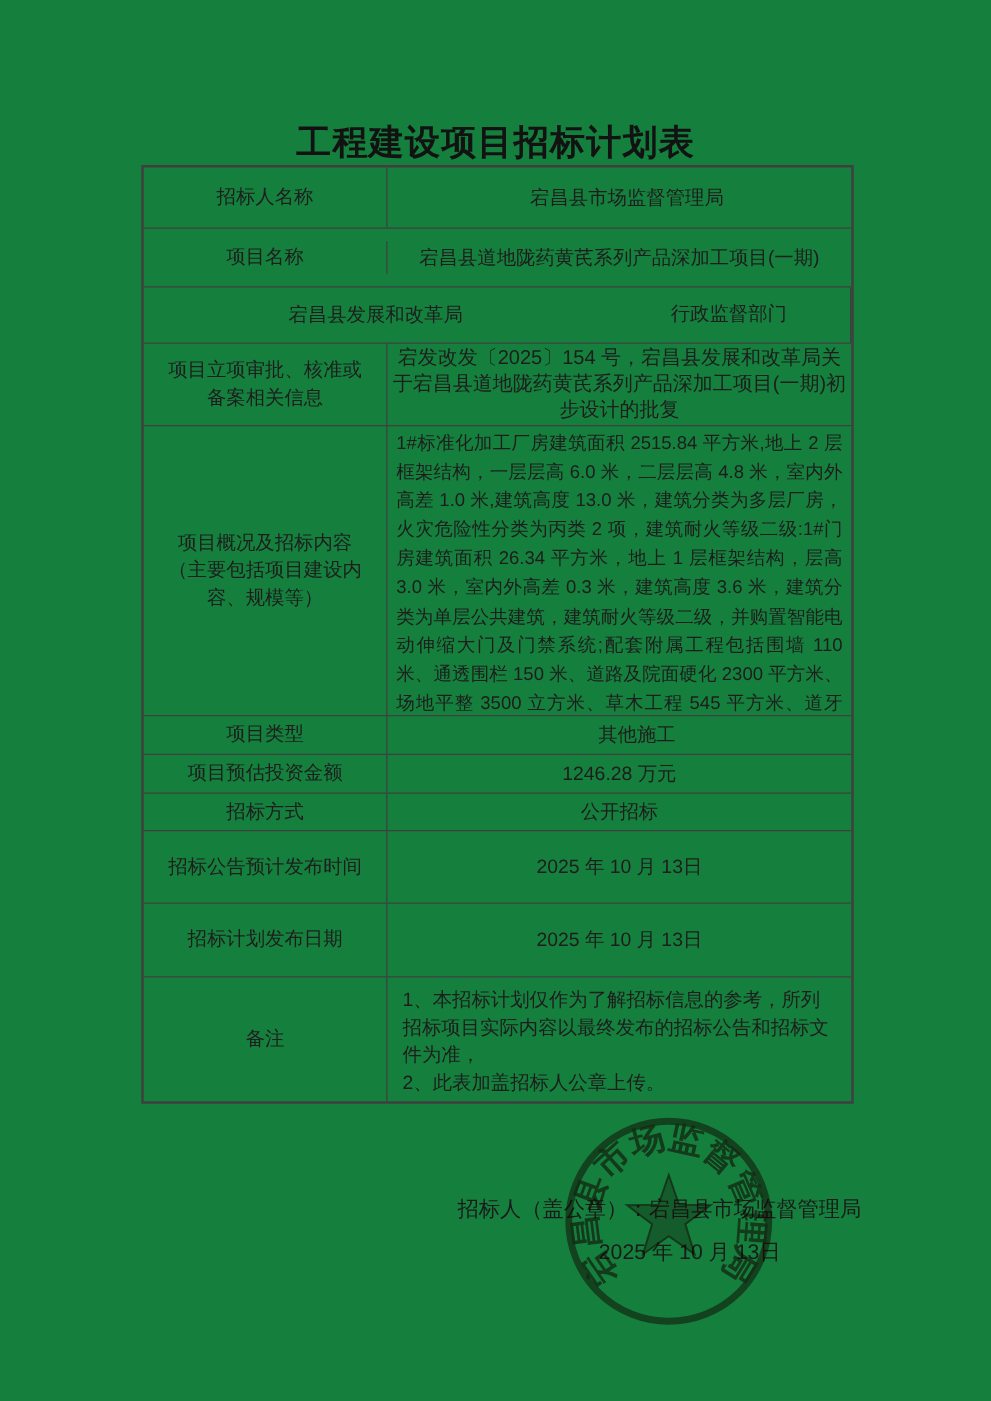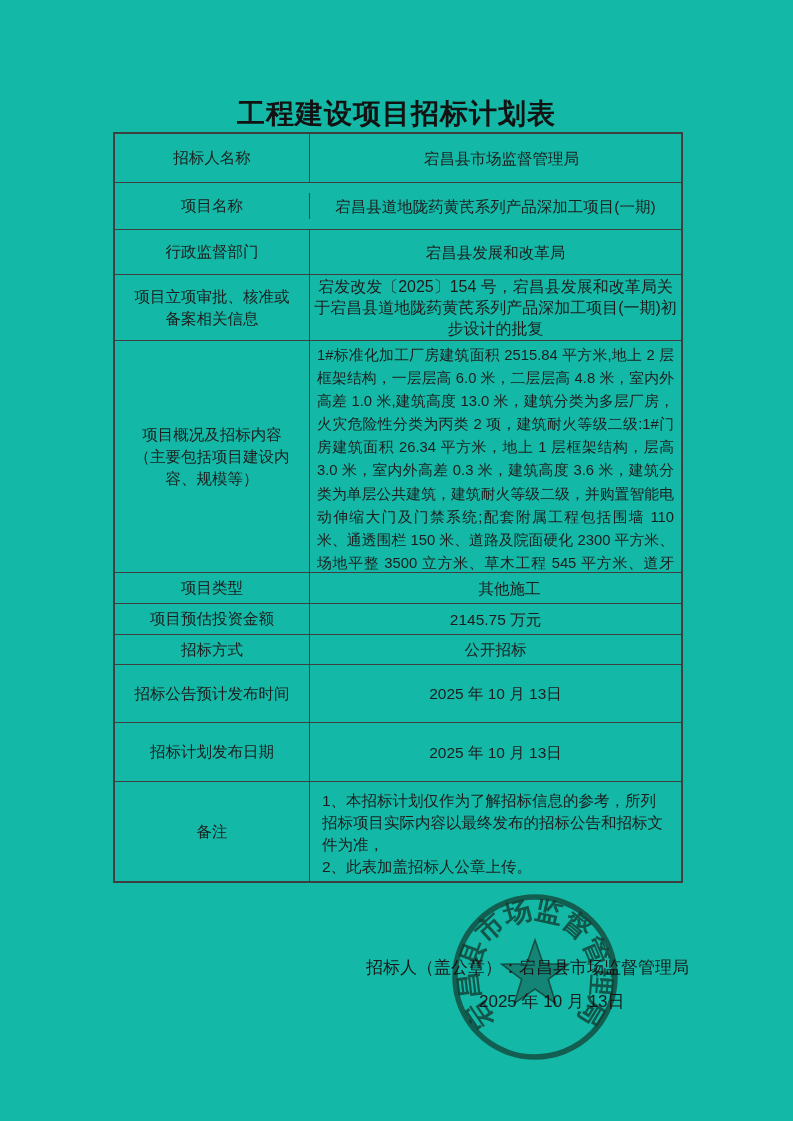--- a/index.html
+++ b/index.html
@@ -4,21 +4,21 @@
 <style>
   * { margin:0; padding:0; box-sizing:border-box; }
   html,body { background:#ffffff; }
   body {
     width:793px; height:1121px;
     font-family:"Liberation Sans", sans-serif;
     color:#1d1d1d;
   }
   .page {
     position:relative; width:793px; height:1121px;
-    background:#14b8a6; overflow:hidden;
+    background:#15803d; overflow:hidden;
   }
   .title {
     position:absolute; top:95px; left:0; width:100%;
     text-align:center; font-size:28px; font-weight:700;
     letter-spacing:1px; color:#121212;
   }
   .table {
     position:absolute; left:113px; top:132px; width:570px;
     border:2px solid #3f3f3f;
   }
@@ -83,38 +83,38 @@
   <div class="table">
     <div class="row r1">
       <div class="cell label">招标人名称</div>
       <div class="cell value">宕昌县市场监督管理局</div>
     </div>
     <div class="row r2">
       <div class="cell label">项目名称</div>
       <div class="cell value">宕昌县道地陇药黄芪系列产品深加工项目(一期)</div>
     </div>
     <div class="row r3">
+      <div class="cell value">宕昌县发展和改革局</div>
       <div class="cell label">行政监督部门</div>
-      <div class="cell value">宕昌县发展和改革局</div>
     </div>
     <div class="row r4">
       <div class="cell label">项目立项审批、核准或备案相关信息</div>
       <div class="cell value">宕发改发〔2025〕154 号，宕昌县发展和改革局关于宕昌县道地陇药黄芪系列产品深加工项目(一期)初步设计的批复</div>
     </div>
     <div class="row r5">
       <div class="cell label">项目概况及招标内容（主要包括项目建设内容、规模等）</div>
       <div class="cell value">1#标准化加工厂房建筑面积 2515.84 平方米,地上 2 层框架结构，一层层高 6.0 米，二层层高 4.8 米，室内外高差 1.0 米,建筑高度 13.0 米，建筑分类为多层厂房，火灾危险性分类为丙类 2 项，建筑耐火等级二级:1#门房建筑面积 26.34 平方米，地上 1 层框架结构，层高 3.0 米，室内外高差 0.3 米，建筑高度 3.6 米，建筑分类为单层公共建筑，建筑耐火等级二级，并购置智能电动伸缩大门及门禁系统;配套附属工程包括围墙 110 米、通透围栏 150 米、道路及院面硬化 2300 平方米、场地平整 3500 立方米、草木工程 545 平方米、道牙 285 米、25m 化粪池 1 座及室外给排水、消防管网、室外电气等。</div>
     </div>
     <div class="row r6">
       <div class="cell label">项目类型</div>
       <div class="cell value">其他施工</div>
     </div>
     <div class="row r7">
       <div class="cell label">项目预估投资金额</div>
-      <div class="cell value">2145.75 万元</div>
+      <div class="cell value">1246.28 万元</div>
     </div>
     <div class="row r9">
       <div class="cell label">招标方式</div>
       <div class="cell value">公开招标</div>
     </div>
     <div class="row r10">
       <div class="cell label">招标公告预计发布时间</div>
       <div class="cell value">2025 年 10 月 13日</div>
     </div>
     <div class="row r11">

